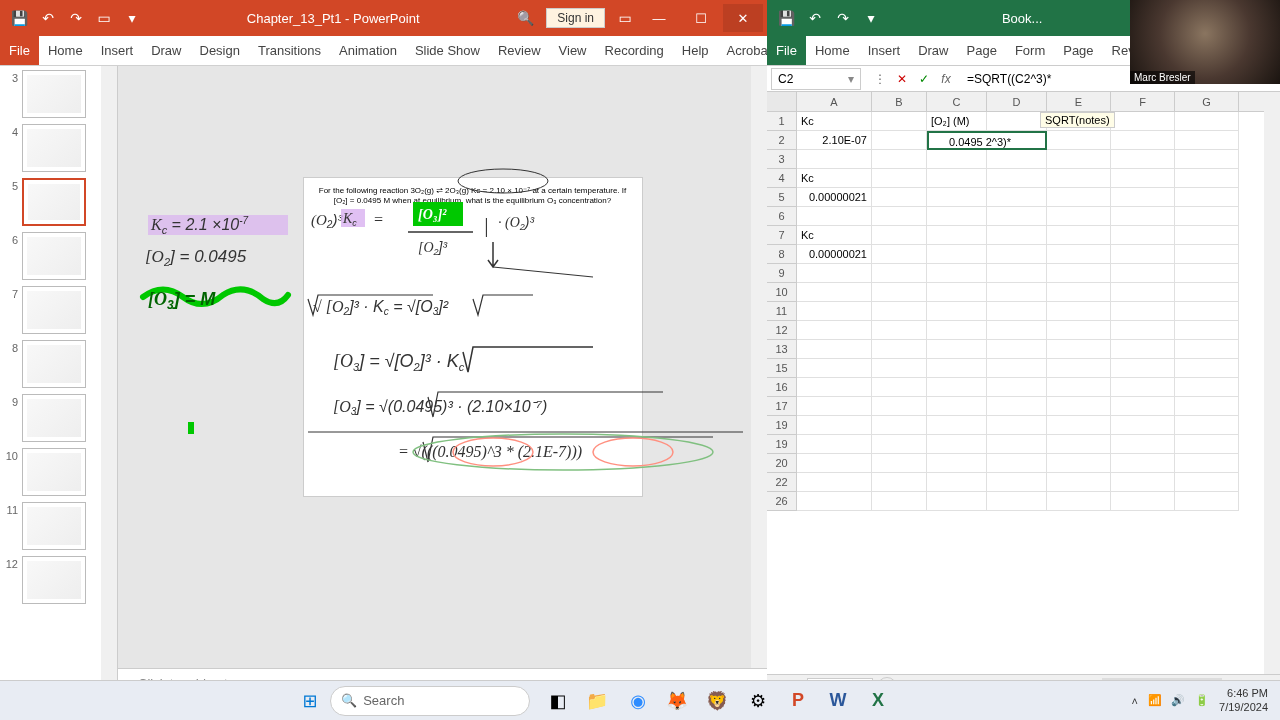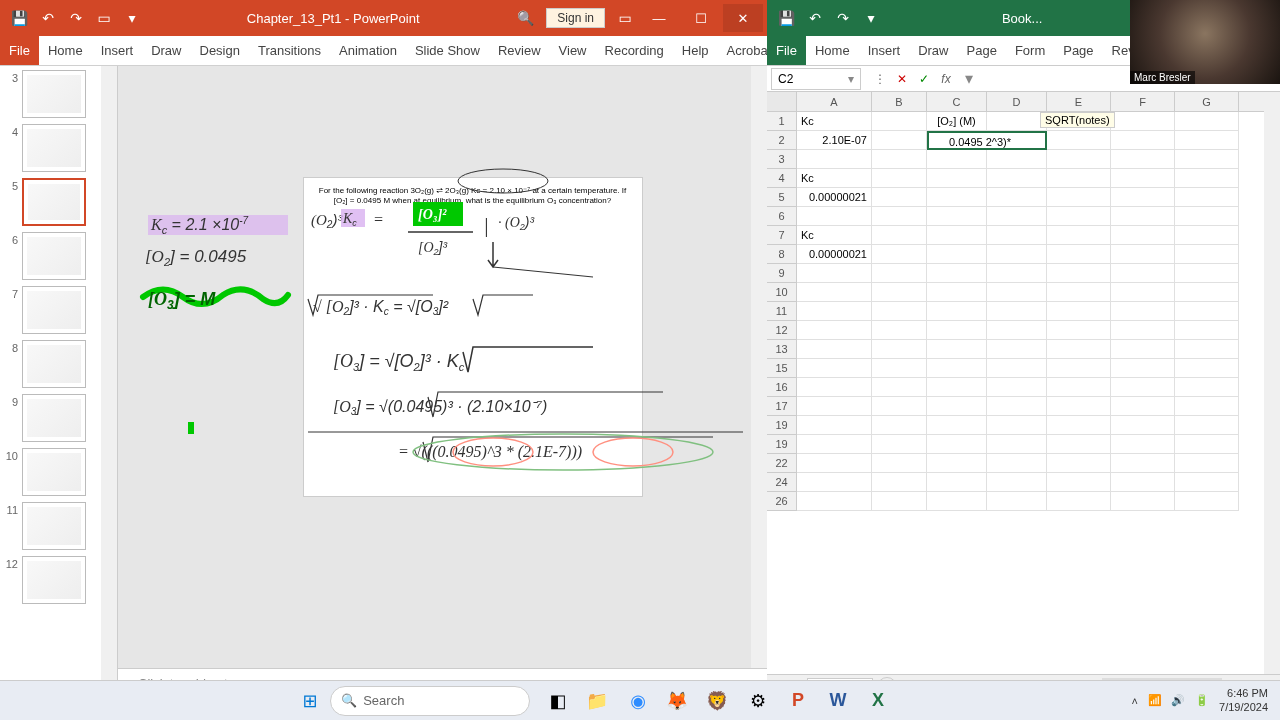--- a/index.html
+++ b/index.html
@@ -309,39 +309,40 @@
         <span style="margin-left:auto;color:#888">▾</span>
       </div>
     <div class="fx-btns">
       <div class="fx-btn">⋮</div>
       <div class="fx-btn" style="color:#c00">✕</div>
       <div class="fx-btn" style="color:#080">✓</div>
       <div class="fx-btn">
           <i>fx</i>
         </div>
     </div>
+    <input class="formula-input" value="=SQRT((C2^3)*" style="">
     <span style="padding:0 4px;color:#888">▾</span>
   </div>
   <div class="xl-grid">
     <div class="col-headers" id="col-headers">
         <div class="corner"></div>
         <div class="col-h" style="width: 75px;">A</div>
         <div class="col-h" style="width: 55px;">B</div>
         <div class="col-h" style="width: 60px;">C</div>
         <div class="col-h" style="width: 60px;">D</div>
         <div class="col-h" style="width: 64px;">E</div>
         <div class="col-h" style="width: 64px;">F</div>
         <div class="col-h" style="width: 64px;">G</div>
       </div>
     <div class="grid-rows" id="grid-rows">
         <div class="grid-row">
           <div class="row-h">1</div>
           <div class="cell" style="width: 75px;">Kc</div>
           <div class="cell" style="width: 55px;"></div>
-          <div class="cell" style="width: 60px; text-align: center;">[O₂] (M)</div>
+          <div class="cell" style="width: 60px;">[O₂] (M)</div>
           <div class="cell" style="width: 60px;"></div>
           <div class="cell" style="width: 64px;"></div>
           <div class="cell" style="width: 64px;"></div>
           <div class="cell" style="width: 64px;"></div>
         </div>
         <div class="grid-row">
           <div class="row-h">2</div>
           <div class="cell num" style="width: 75px;">2.10E-07</div>
           <div class="cell" style="width: 55px;"></div>
           <div class="cell num" style="width: 60px; visibility: visible;">0.0495</div>
@@ -504,31 +505,31 @@
           <div class="row-h">19</div>
           <div class="cell" style="width: 75px;"></div>
           <div class="cell" style="width: 55px;"></div>
           <div class="cell" style="width: 60px;"></div>
           <div class="cell" style="width: 60px;"></div>
           <div class="cell" style="width: 64px;"></div>
           <div class="cell" style="width: 64px;"></div>
           <div class="cell" style="width: 64px;"></div>
         </div>
         <div class="grid-row">
+          <div class="row-h">20</div>
+          <div class="cell" style="width: 75px;"></div>
+          <div class="cell" style="width: 55px;"></div>
+          <div class="cell" style="width: 60px;"></div>
+          <div class="cell" style="width: 60px;"></div>
+          <div class="cell" style="width: 64px;"></div>
+          <div class="cell" style="width: 64px;"></div>
+          <div class="cell" style="width: 64px;"></div>
+        </div>
+        <div class="grid-row">
           <div class="row-h">22</div>
-          <div class="cell" style="width: 75px;"></div>
-          <div class="cell" style="width: 55px;"></div>
-          <div class="cell" style="width: 60px;"></div>
-          <div class="cell" style="width: 60px;"></div>
-          <div class="cell" style="width: 64px;"></div>
-          <div class="cell" style="width: 64px;"></div>
-          <div class="cell" style="width: 64px;"></div>
-        </div>
-        <div class="grid-row">
-          <div class="row-h">24</div>
           <div class="cell" style="width: 75px;"></div>
           <div class="cell" style="width: 55px;"></div>
           <div class="cell" style="width: 60px;"></div>
           <div class="cell" style="width: 60px;"></div>
           <div class="cell" style="width: 64px;"></div>
           <div class="cell" style="width: 64px;"></div>
           <div class="cell" style="width: 64px;"></div>
         </div>
         <div class="grid-row">
           <div class="row-h">26</div>

